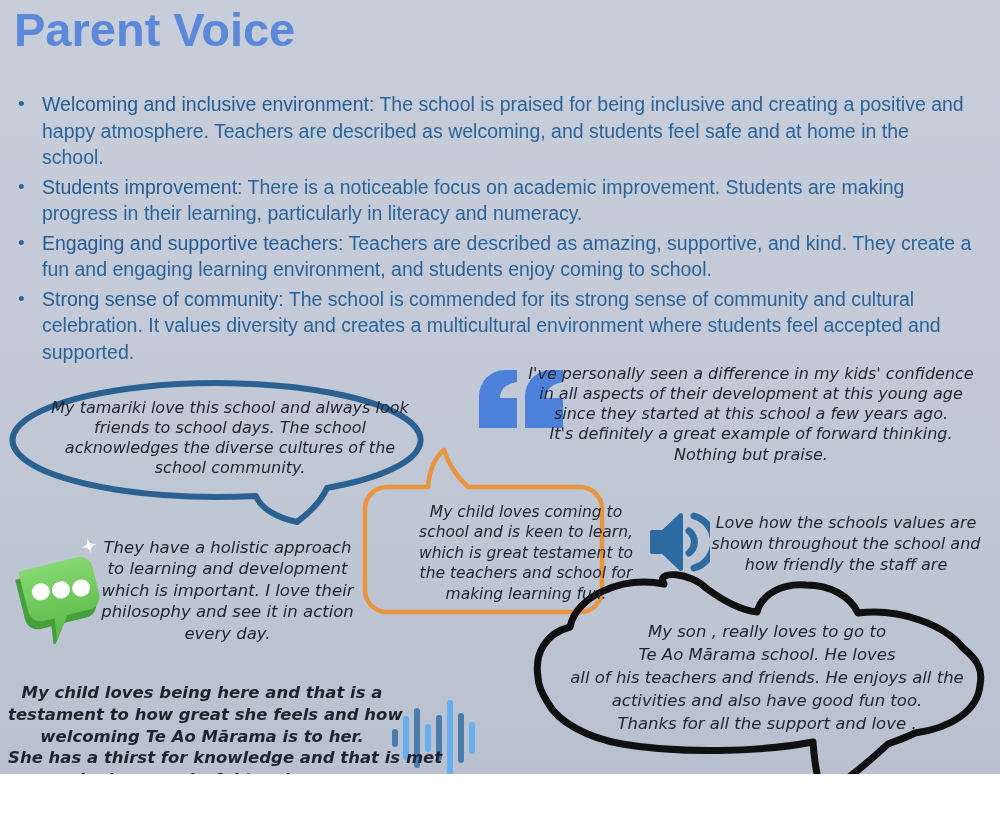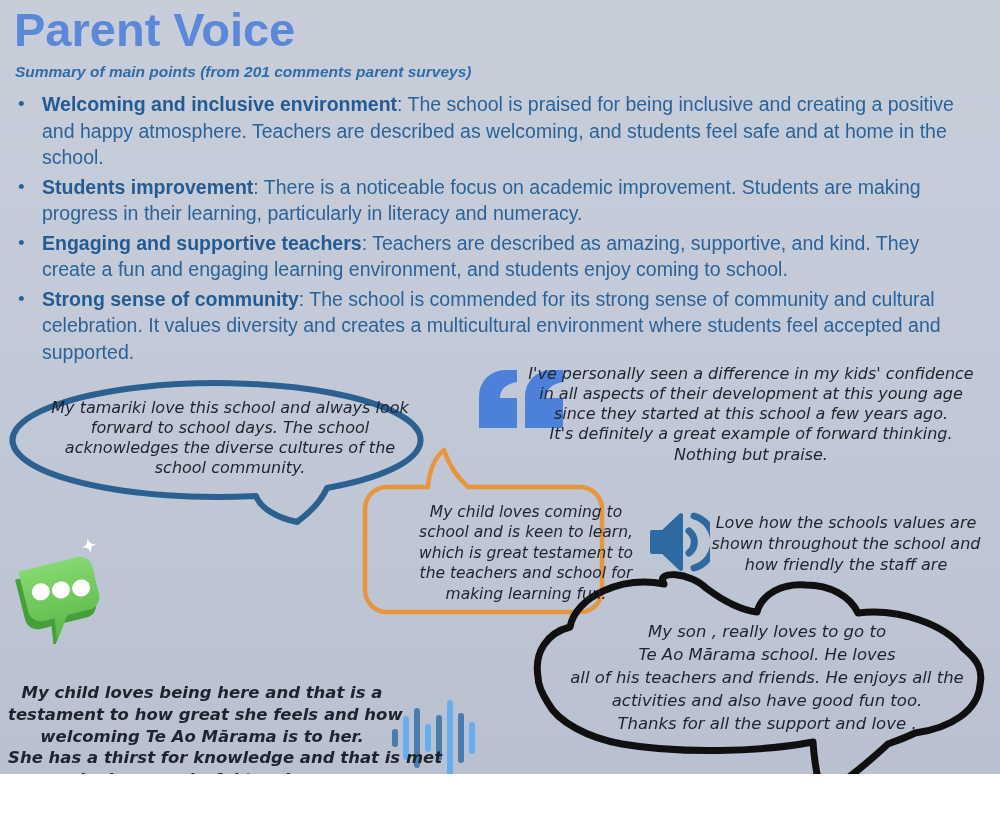--- a/index.html
+++ b/index.html
@@ -26,21 +26,21 @@
   }
   .bullet{display:flex;margin-bottom:3px;}
   .marker{
     width:24px;flex:0 0 24px;color:#2a639a;
     font-size:19px;line-height:26.5px;padding-left:4px;
   }
   .btext{
     margin:0;flex:1;
     font-size:19.5px;line-height:26.5px;color:#2a639a;
   }
-  .btext b{font-weight:700;color:#235c94;}
+  .btext b{font-weight:400;color:#235c94;}
   .quote{
     position:absolute;
     font-family:"DejaVu Sans",sans-serif;
     font-style:italic;
     color:#1d242e;
     text-align:center;
     white-space:pre;
     line-height:1.26;
   }
   .q-tamariki{left:40px;top:398px;width:380px;font-size:16px;}
@@ -58,21 +58,20 @@
     display:flex;align-items:center;gap:5px;
   }
   .soundwave .bar{width:6px;border-radius:4px;}
 </style>
 </head>
 <body>
 
 <div class="canvas">
 
   <h1 class="title">Parent Voice</h1>
-  <div class="subtitle">Summary of main points (from 201 comments parent surveys)</div>
 
   <div class="bullets">
     <div class="bullet">
       <span class="marker">•</span>
       <p class="btext"><b>Welcoming and inclusive environment</b><span>: The school is praised for being inclusive and creating a positive and happy atmosphere. Teachers are described as welcoming, and students feel safe and at home in the school.</span></p>
     </div>
     <div class="bullet">
       <span class="marker">•</span>
       <p class="btext"><b>Students improvement</b><span>: There is a noticeable focus on academic improvement.  Students are making progress in their learning, particularly in literacy and numeracy.</span></p>
     </div>
@@ -149,28 +148,33 @@
     <div class="bar" style="height:44px;background:#66aef0;"></div>
     <div class="bar" style="height:60px;background:#4a7cad;"></div>
     <div class="bar" style="height:28px;background:#66aef0;"></div>
     <div class="bar" style="height:46px;background:#4a7cad;"></div>
     <div class="bar" style="height:76px;background:#66aef0;"></div>
     <div class="bar" style="height:50px;background:#4a7cad;"></div>
     <div class="bar" style="height:32px;background:#66aef0;"></div>
   </div>
 
   <div class="quote q-tamariki">My tamariki love this school and always look
-forward to school days. The school
+friends to school days. The school
 acknowledges the diverse cultures of the
 school community.</div>
   <div class="quote q-confidence">I've personally seen a difference in my kids' confidence
 in all aspects of their development at this young age
 since they started at this school a few years ago.
 It's definitely a great example of forward thinking.
 Nothing but praise.</div>
+  <div class="quote q-holistic">They have a holistic approach
+to learning and development
+which is important. I love their
+philosophy and see it in action
+every day.</div>
   <div class="quote q-coming">My child loves coming to
 school and is keen to learn,
 which is great testament to
 the teachers and school for
 making learning fun.</div>
   <div class="quote q-son">My son , really loves to go to
 Te Ao Mārama school. He loves
 all of his teachers and friends. He enjoys all the
 activities and also have good fun too.
 Thanks for all the support and love .</div>

